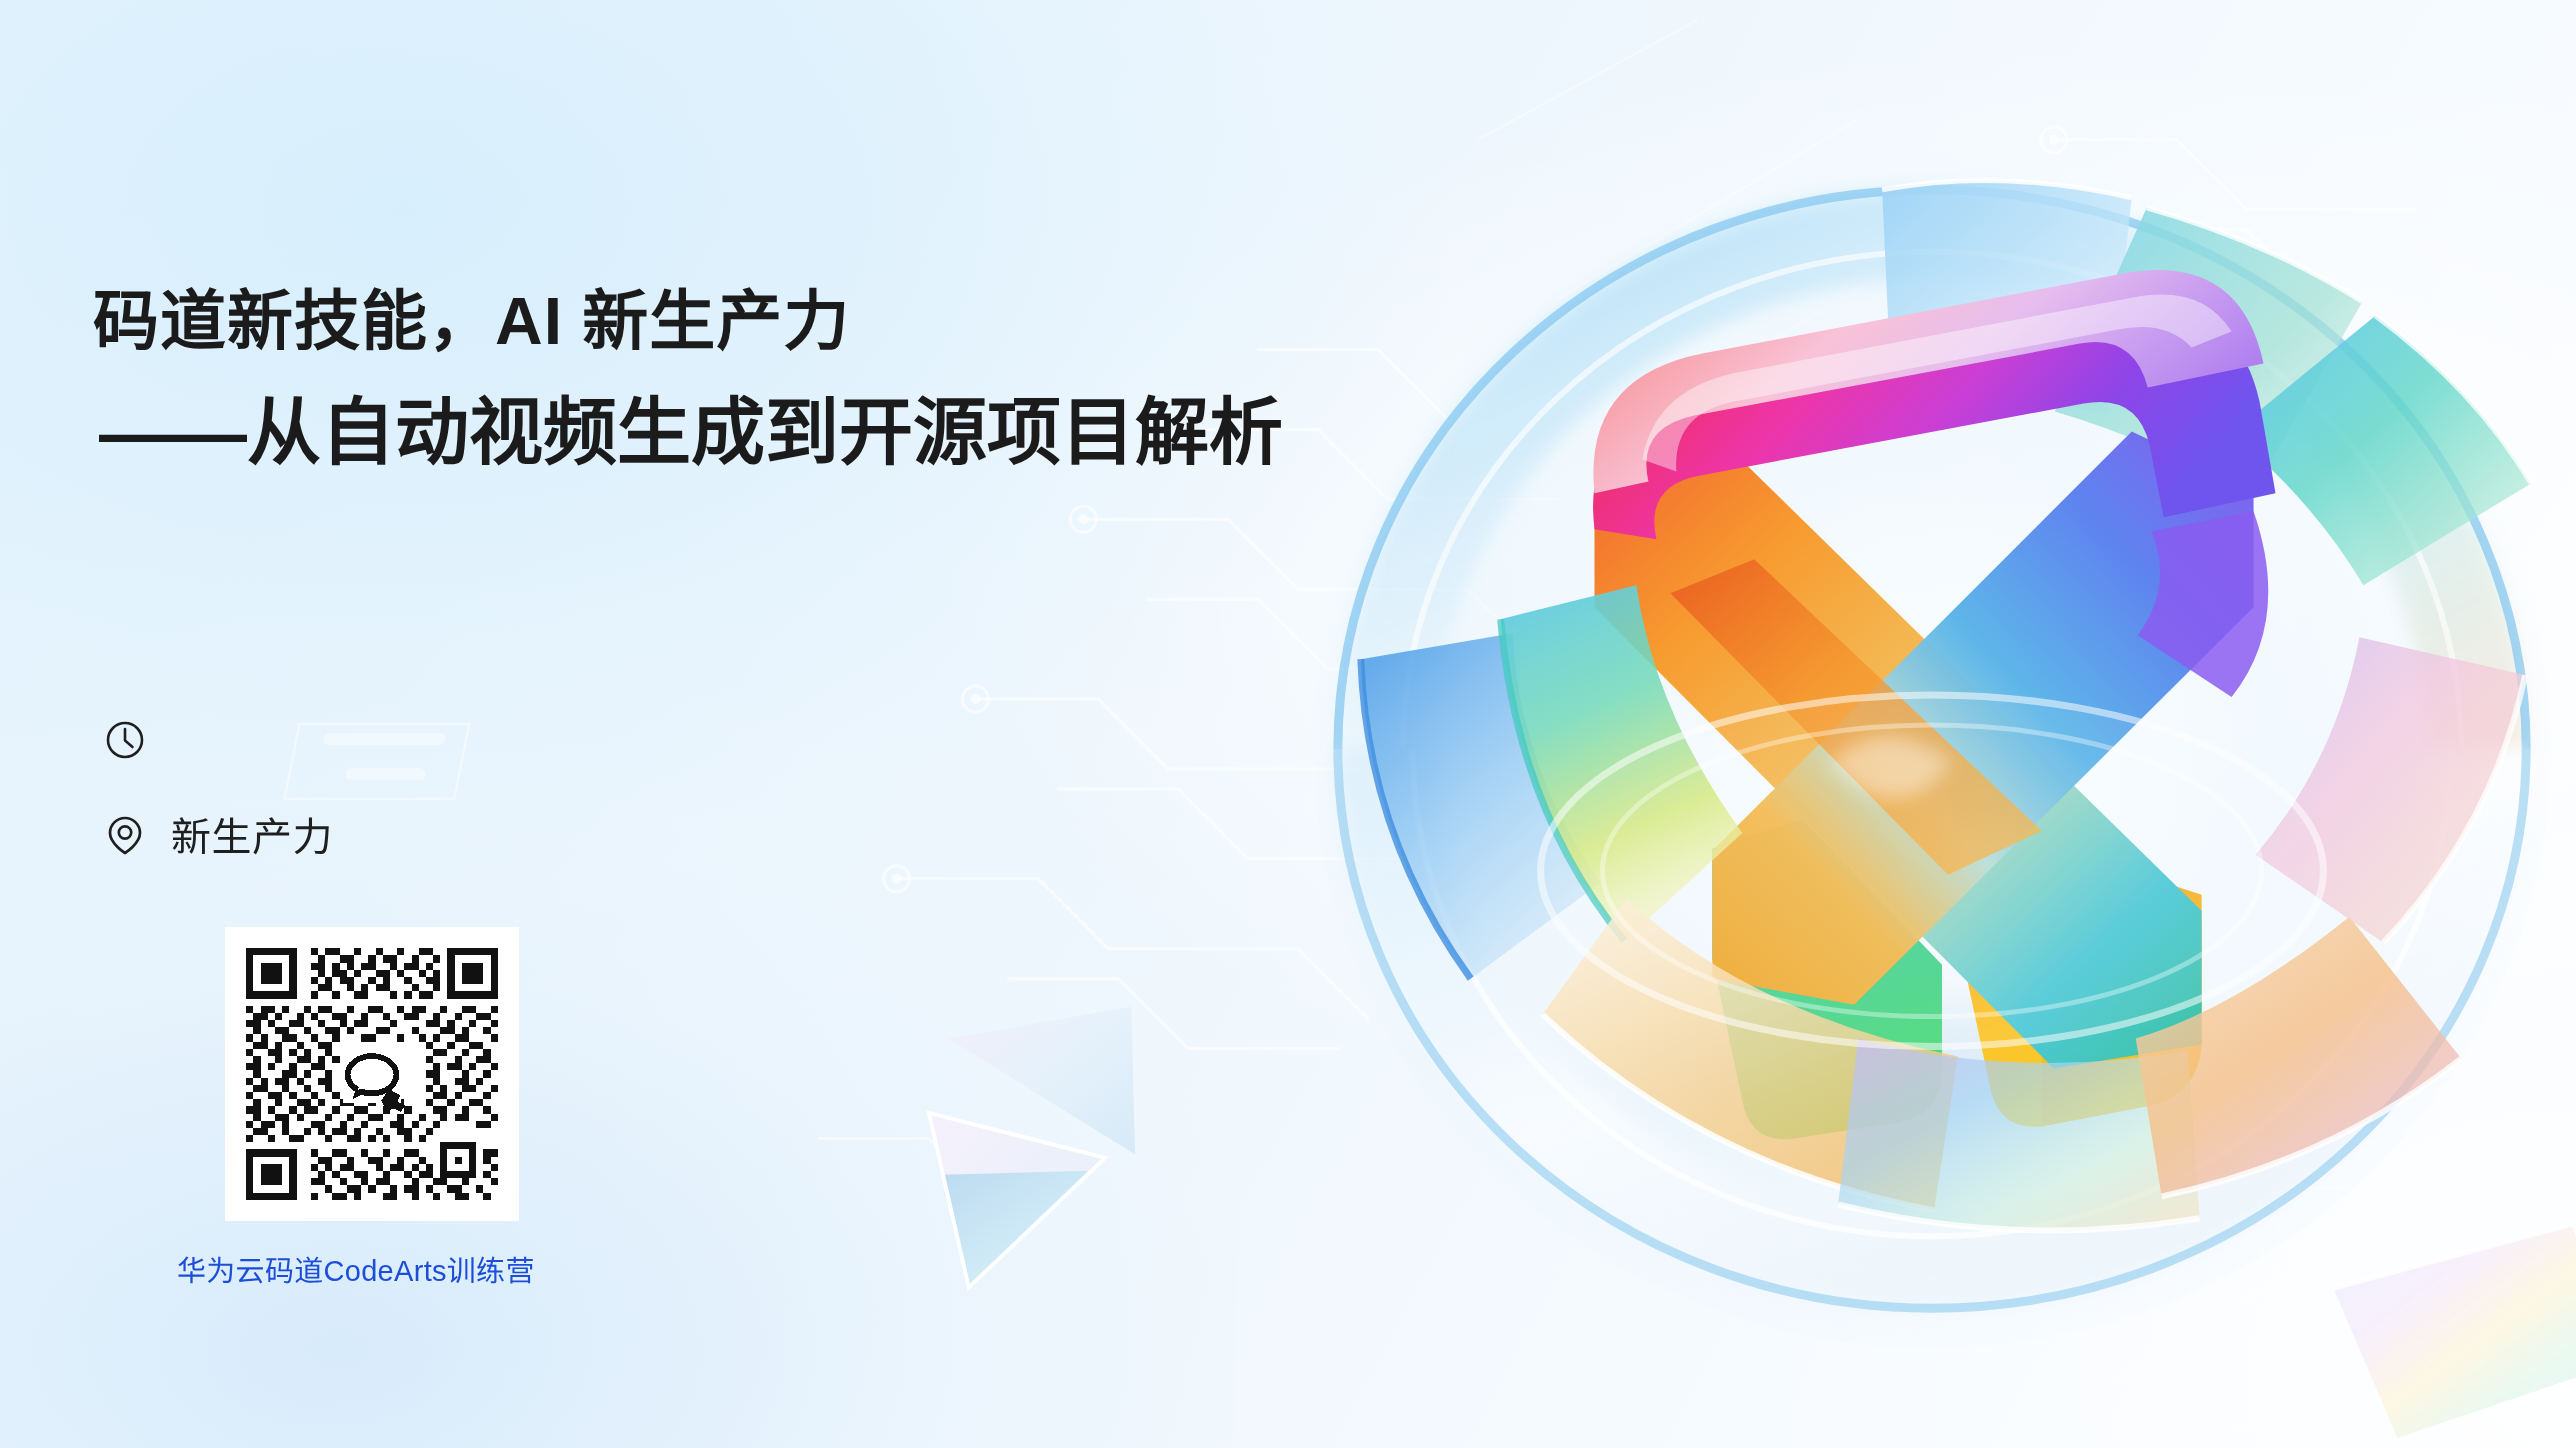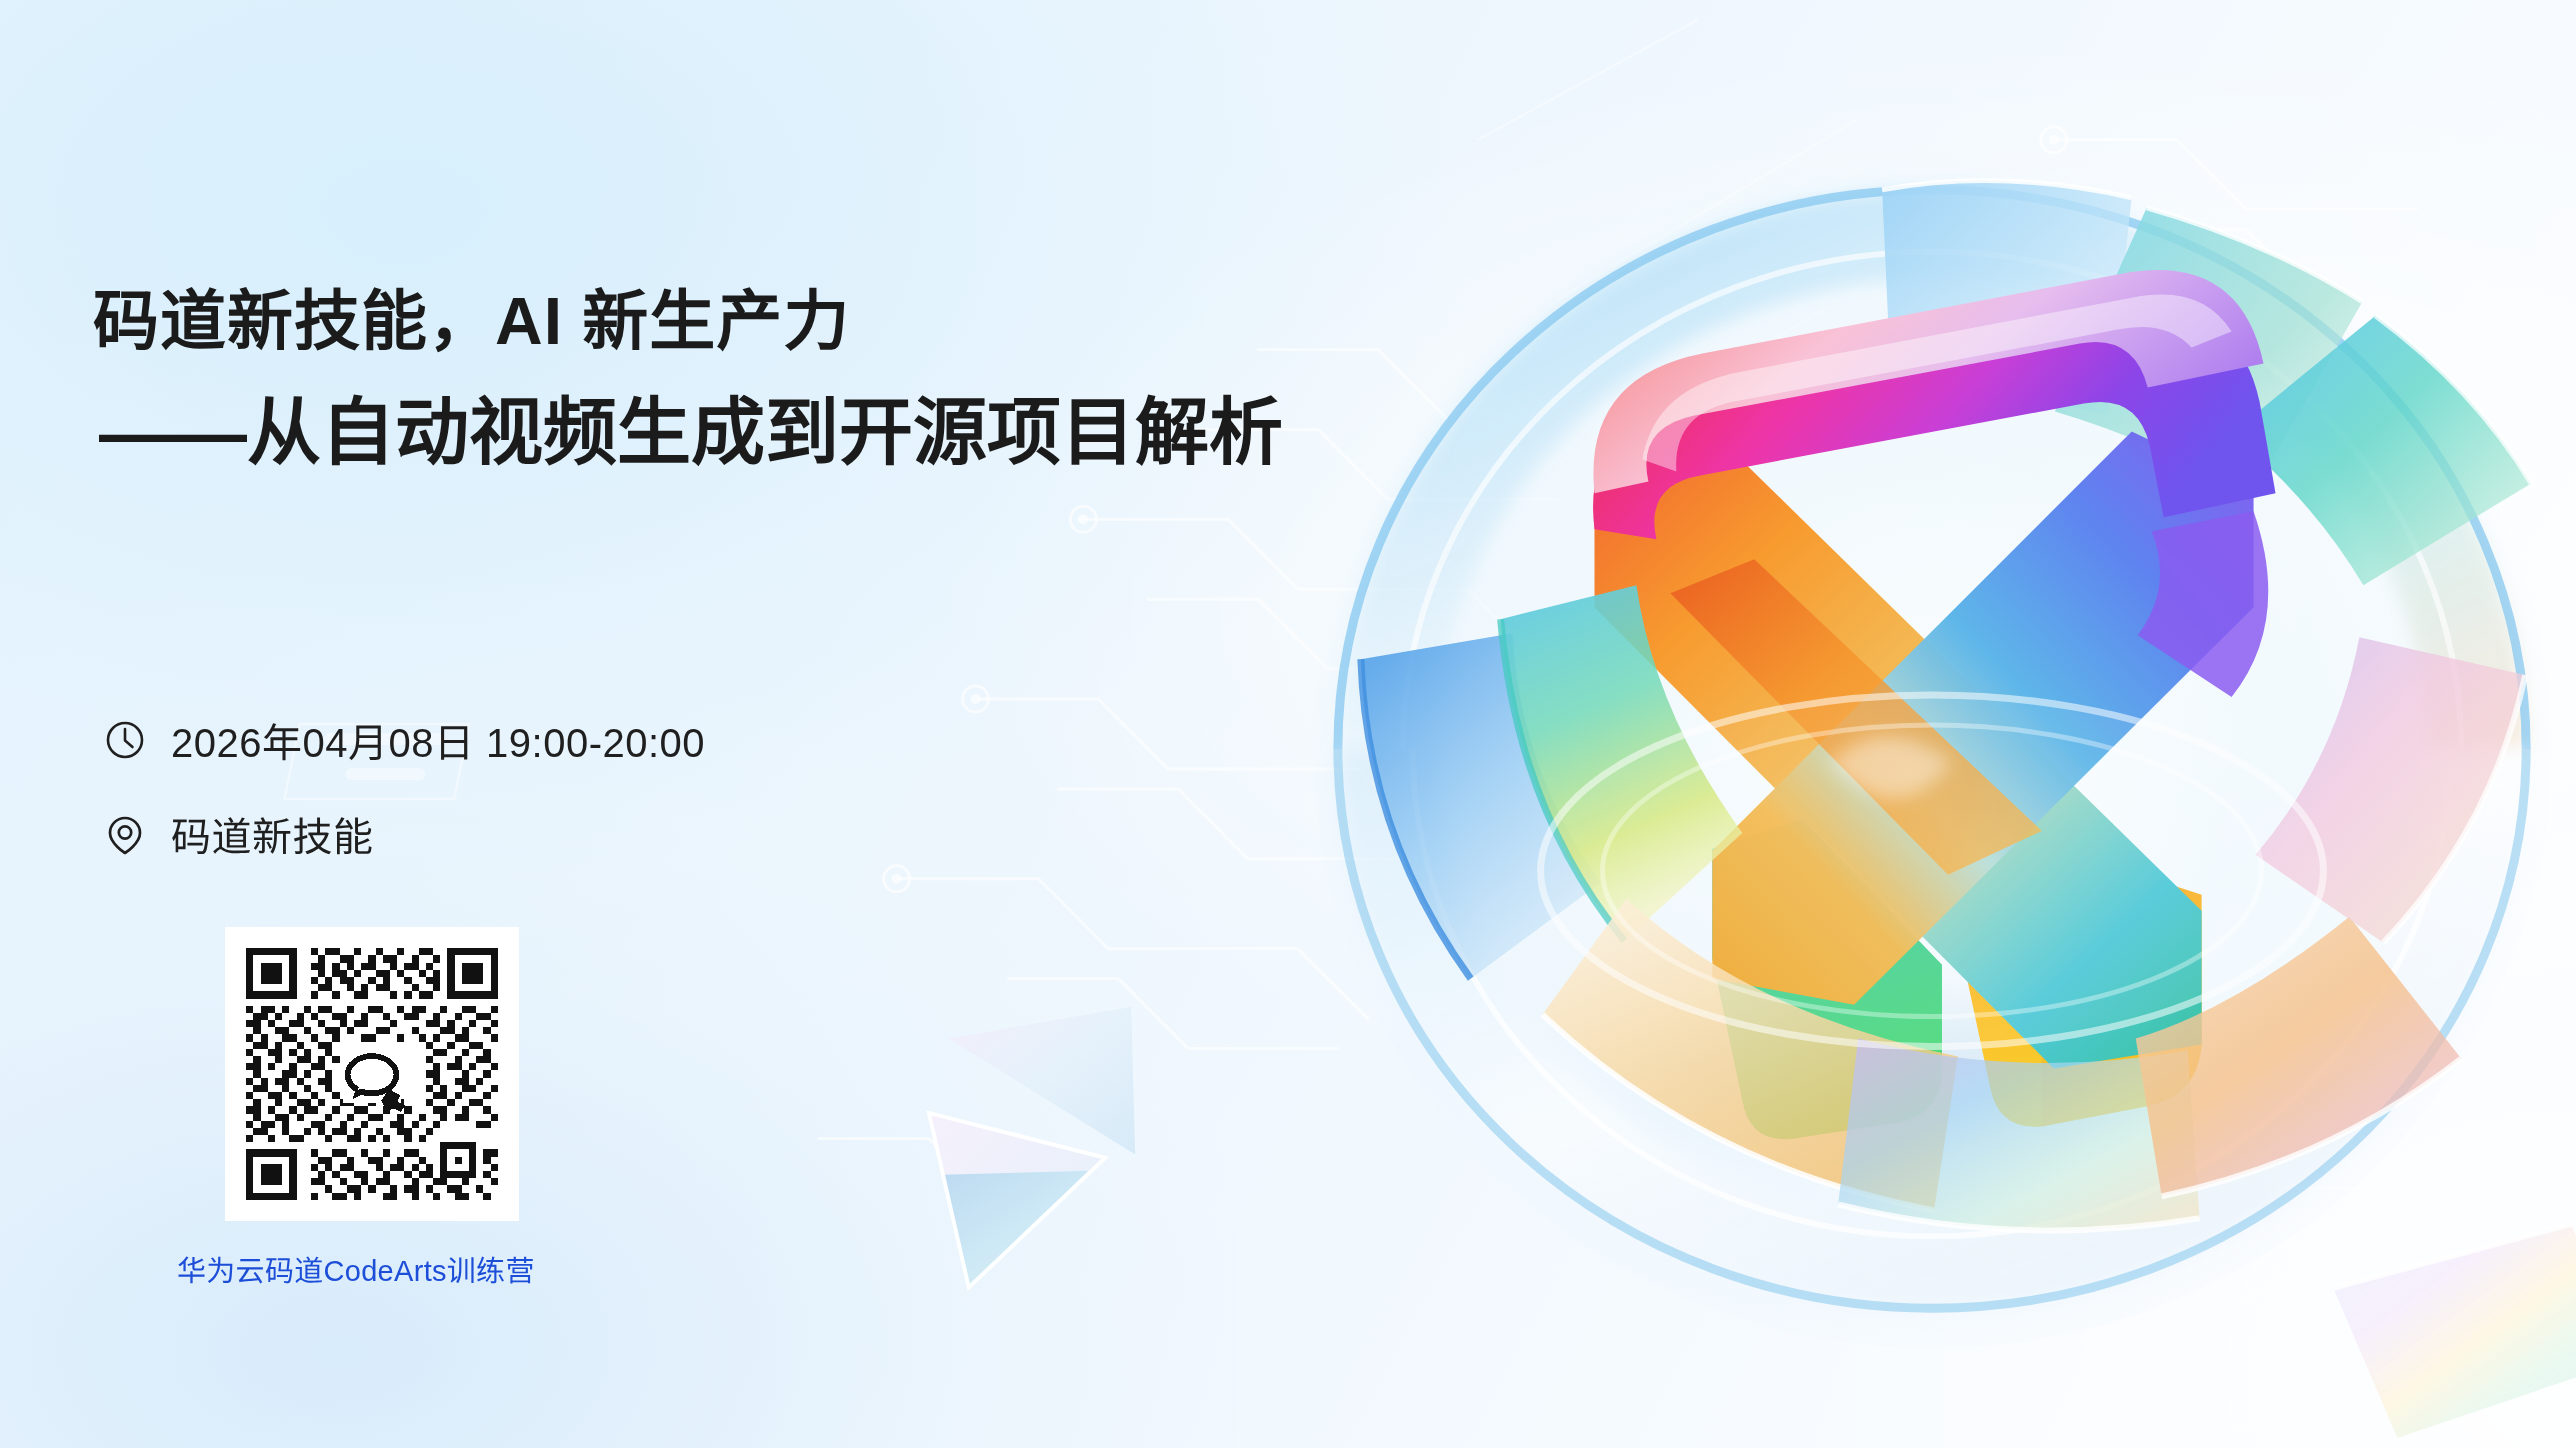--- a/index.html
+++ b/index.html
@@ -425,31 +425,30 @@
 
     <div class="meta-block">
 
       <div class="meta-row">
         <span class="meta-icon">
           <svg viewBox="0 0 44 44" xmlns="http://www.w3.org/2000/svg">
             <circle cx="22" cy="22" r="17" fill="none" stroke="#1f1f1f" stroke-width="2.6"></circle>
             <path d="M22 11 L22 22.5 L29.5 29" fill="none" stroke="#1f1f1f" stroke-width="2.6" stroke-linecap="round" stroke-linejoin="round"></path>
           </svg>
         </span>
-        <span class="meta-text">2026年04月08日  19:00-20:00</span>
       </div>
 
       <div class="meta-row">
         <span class="meta-icon">
           <svg viewBox="0 0 44 44" xmlns="http://www.w3.org/2000/svg">
             <path d="M22 6 C13.7 6 7 12.7 7 21 C7 31.5 22 41 22 41 C22 41 37 31.5 37 21 C37 12.7 30.3 6 22 6 Z" fill="none" stroke="#1f1f1f" stroke-width="2.7" stroke-linejoin="round"></path>
             <circle cx="22" cy="20.5" r="6.2" fill="none" stroke="#1f1f1f" stroke-width="2.7"></circle>
           </svg>
         </span>
-        <span class="meta-text">码道新技能</span>
+        <span class="meta-text">新生产力</span>
       </div>
 
     </div>
 
     <div class="qr-block">
       <div class="qr-card">
         <svg viewBox="0 0 37 37" shape-rendering="crispEdges" xmlns="http://www.w3.org/2000/svg">
           <rect width="37" height="37" fill="#ffffff"></rect>
           <g fill="#111111">
 

